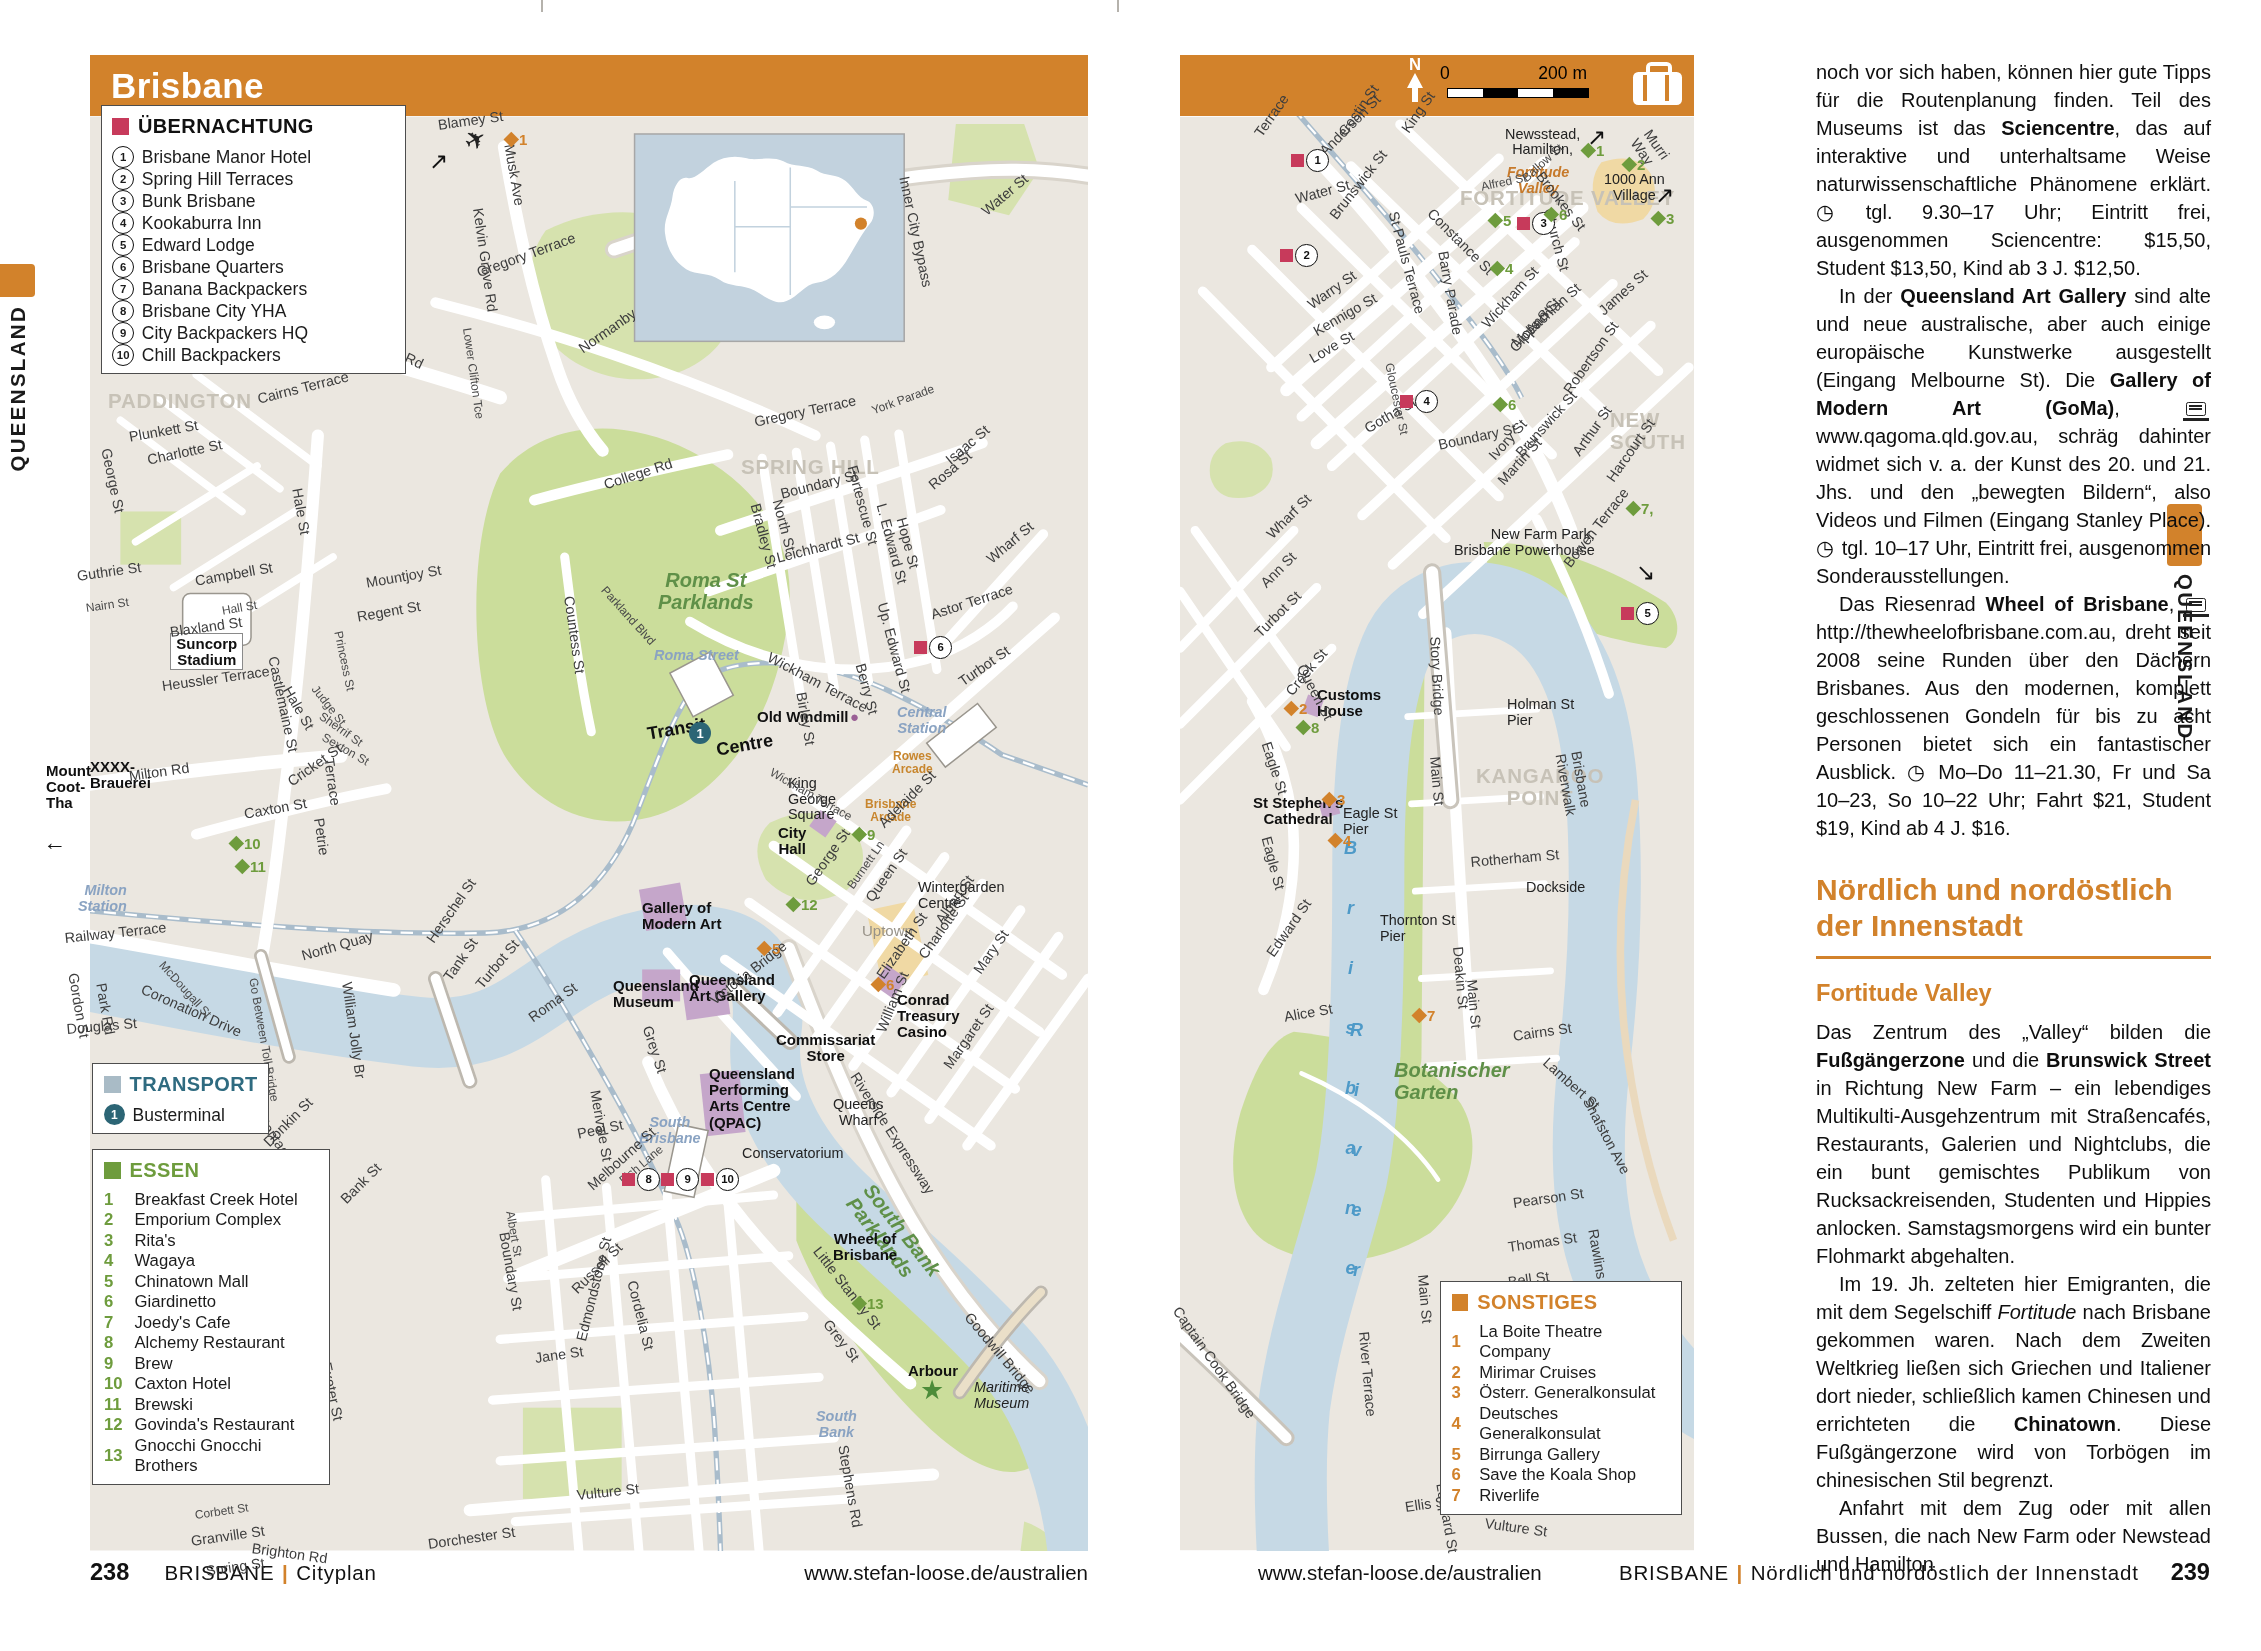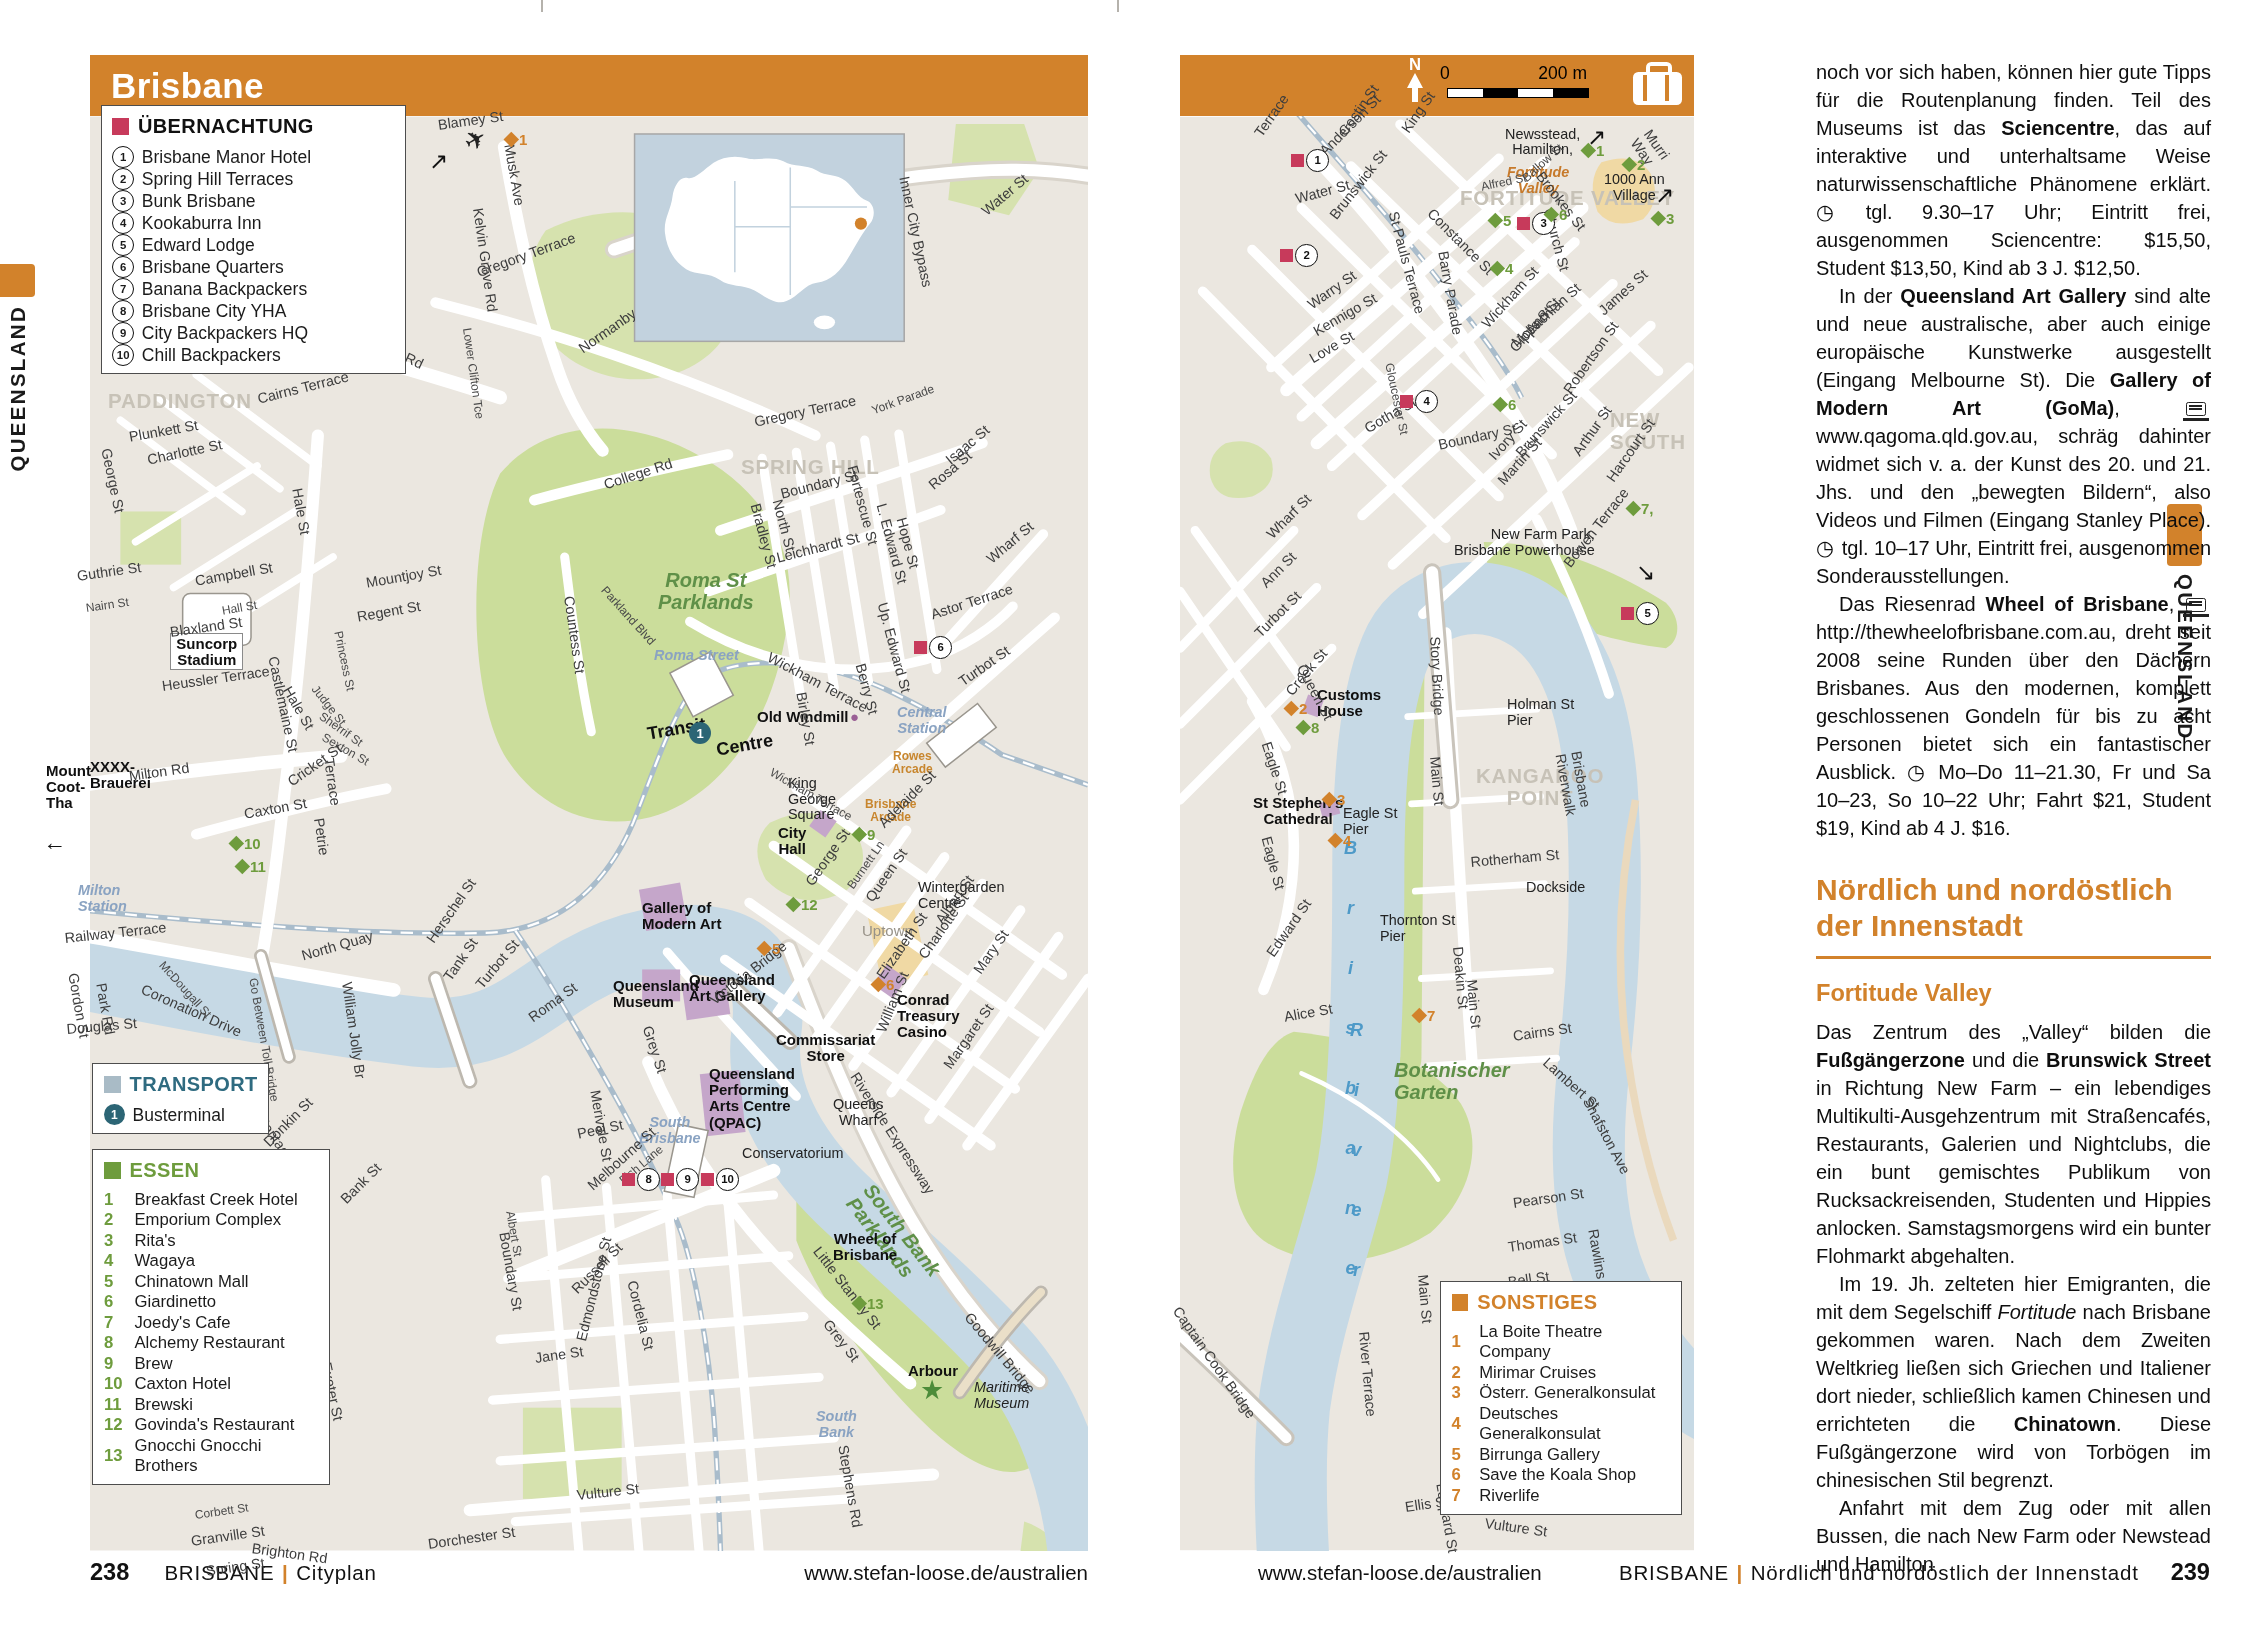--- a/index.html
+++ b/index.html
@@ -215,21 +215,21 @@
     </svg>
   <span class="ml district" style="left: 18px; top: 274px;">PADDINGTON</span>
       <span class="ml district" style="left: 651px; top: 340px;">SPRING HILL</span>
       <span class="ml district" style="left: 125px; top: 1193px; text-align: center;">SOUTH
 BRISBANE</span>
       <span class="ml station" style="left: 564px; top: 532px;">Roma Street</span>
       <span class="ml station" style="left: 807px; top: 589px; text-align: center;">Central
 Station</span>
       <span class="ml station" style="left: 549px; top: 999px; text-align: center;">South
 Brisbane</span>
-      <span class="ml station" style="left: -12px; top: 767px; text-align: left;">Milton
+      <span class="ml station" style="left: -12px; top: 767px; text-align: right;">Milton
 Station</span>
       <span class="ml station" style="left: 726px; top: 1293px; text-align: center;">South
 Bank</span>
       <span class="ml park park-big" style="left: 568px; top: 454px; text-align: center;">Roma St
 Parklands</span>
       <span class="ml park park-big" style="left: 786px; top: 1064px; transform: rotate(52deg);">South Bank Parklands</span>
       <span class="ml poi" style="left: 667px; top: 593px;">Old Windmill</span>
       <span class="ml windmill" style="left: 760px; top: 593px;">●</span>
       <span class="ml poi" style="left: 552px; top: 784px;">Gallery of
 Modern Art</span>

